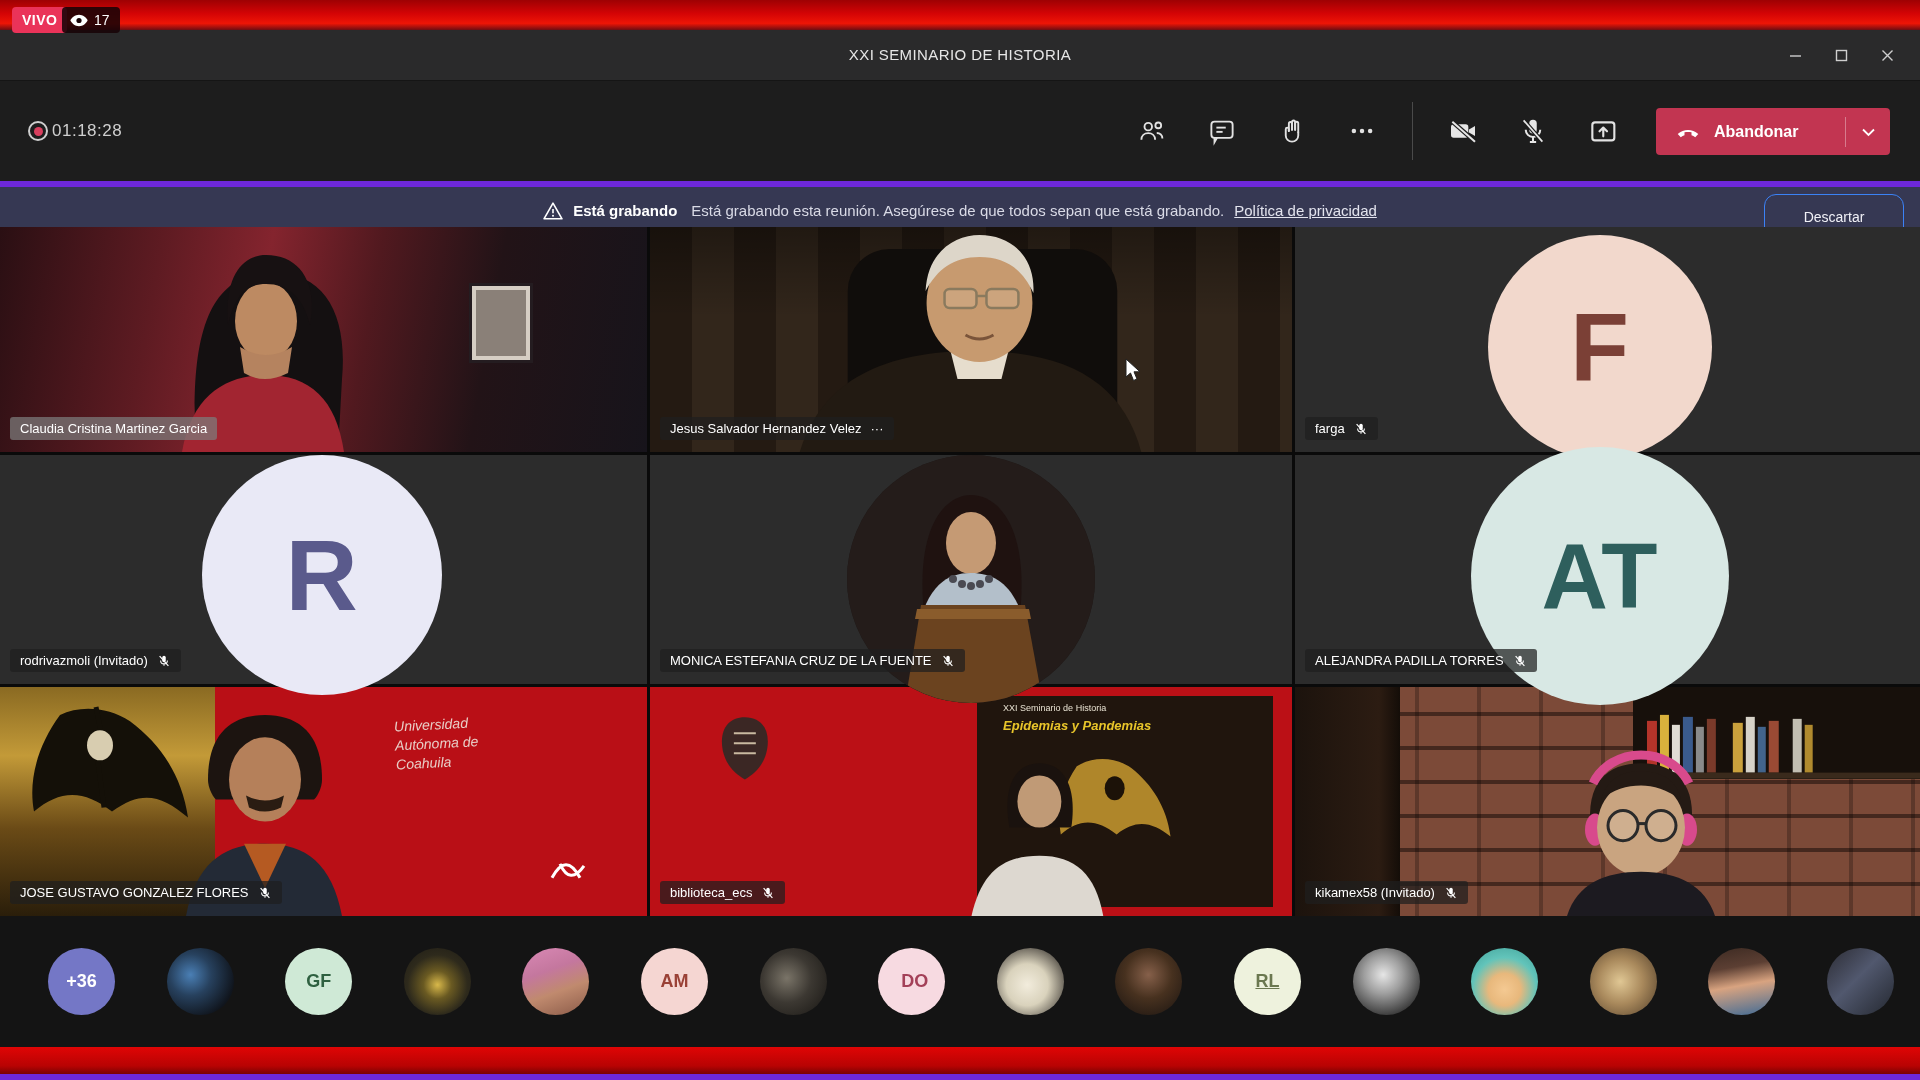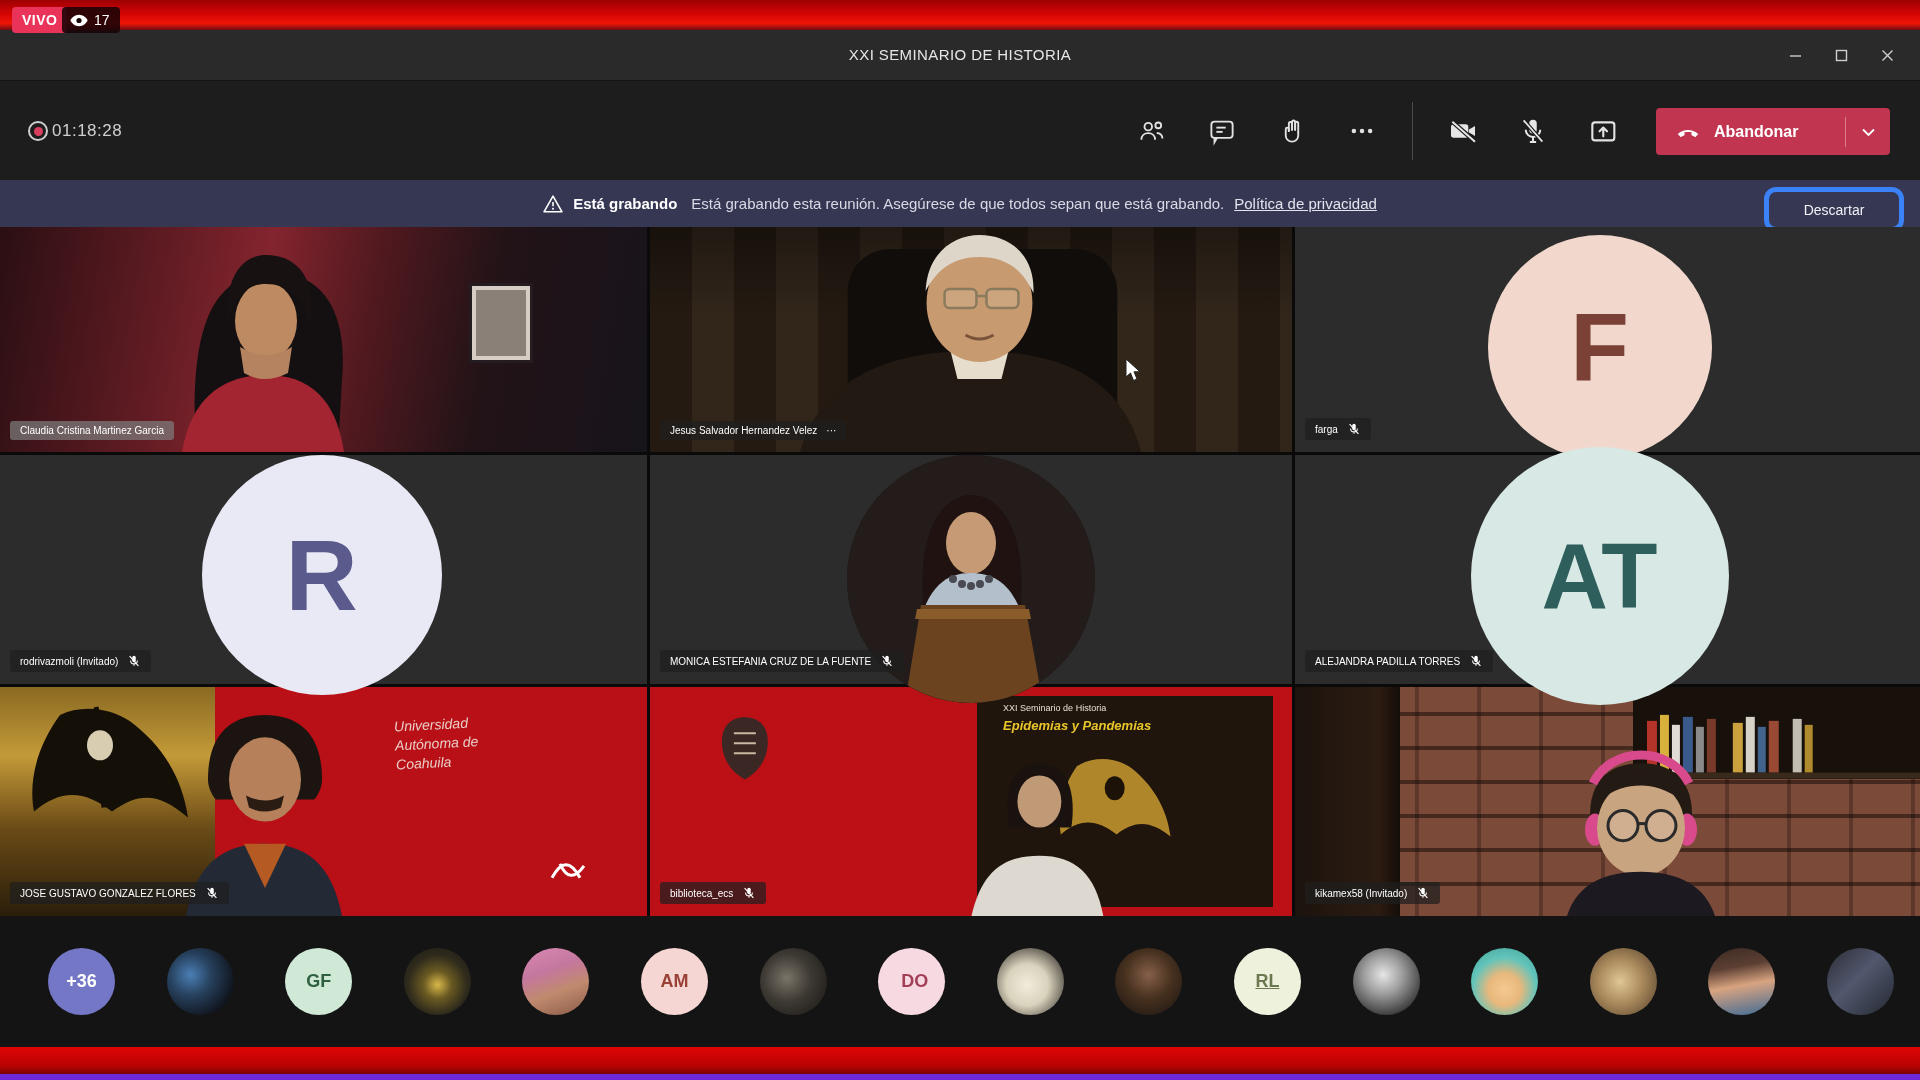--- a/index.html
+++ b/index.html
@@ -39,35 +39,35 @@
   .tb-div{width:1px;height:58px;background:#4a4a4a;margin:0 4px;}
   .leave{position:absolute;left:1656px;top:27px;width:234px;height:47px;background:#c23551;
          border:0;border-radius:4px;display:flex;align-items:center;color:#fff;cursor:default;
          padding:0;}
   .leave .lbl{font-size:16px;font-weight:bold;margin-left:12px;}
   .leave .sep{width:1px;height:30px;background:rgba(255,255,255,.35);margin-left:auto;}
   .leave .chev{width:44px;display:flex;align-items:center;justify-content:center;}
   .leave svg.phone{margin-left:18px;}
 
   
-  .banner{position:absolute;left:0;top:180px;width:100%;height:47px;background:#363853;
+  .banner{position:absolute;left:0;top:187px;width:100%;height:47px;background:#363853;
           display:flex;align-items:center;justify-content:center;gap:10px;color:#d9dae6;font-size:15px;}
   .banner b{color:#fff;font-size:15px;margin-right:4px;}
   .banner a{color:#e3e4ee;text-decoration:underline;cursor:pointer;}
   .dismiss{position:absolute;right:16px;top:7px;height:45px;min-width:140px;background:transparent;
-           border:5px solid #3b82f6;border-radius:12px;color:#f1f1f7;font-size:14px;cursor:default;
+           border:1px solid #3b82f6;border-radius:12px;color:#f1f1f7;font-size:14px;cursor:default;
            font-family:"Liberation Sans",sans-serif;}
 
   
   .grid{position:absolute;left:0;top:227px;width:1920px;height:689px;display:grid;
         grid-template-columns:647px 642px 1fr;grid-template-rows:225px 229px 1fr;gap:3px;background:#0a0a0a;}
   .tile{position:relative;background:#2c2c2c;}
   .tile .scene{position:absolute;inset:0;overflow:hidden;}
   .nlabel{position:absolute;left:10px;bottom:12px;display:inline-flex;align-items:center;gap:9px;
-          background:rgba(30,30,30,.72);color:#fff;font-size:10px;padding:4px 10px;border-radius:3px;
+          background:rgba(30,30,30,.72);color:#fff;font-size:13px;padding:4px 10px;border-radius:3px;
           z-index:5;white-space:nowrap;}
   .nlabel.gray{background:rgba(125,125,125,.72);}
   .avcircle{position:absolute;border-radius:50%;display:flex;align-items:center;justify-content:center;
             z-index:3;font-weight:bold;}
   .av-f{width:224px;height:224px;left:calc(50% - 120px);top:8px;background:#f2d8cc;color:#7b4036;font-size:96px;}
   .av-r{width:240px;height:240px;left:calc(50% - 122px);top:0px;background:#e9e9f6;color:#5a5a8c;font-size:100px;}
   .av-at{width:258px;height:258px;left:calc(50% - 137px);top:-8px;background:#d8e8e4;color:#2e5f5d;font-size:92px;}
   .photo-circle{width:248px;height:248px;left:calc(50% - 124px);top:0;background:#1e1917;overflow:hidden;}
   .ovf{overflow:visible;}
 

